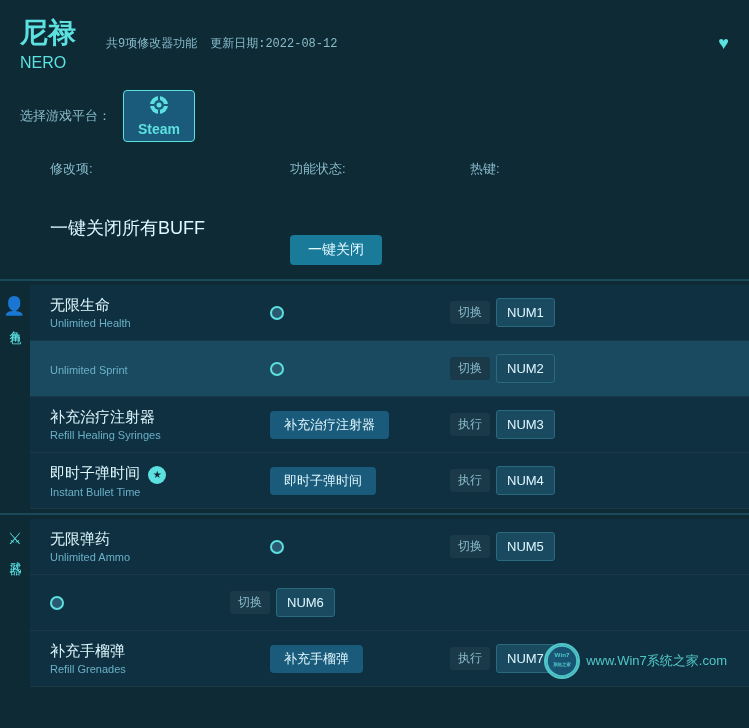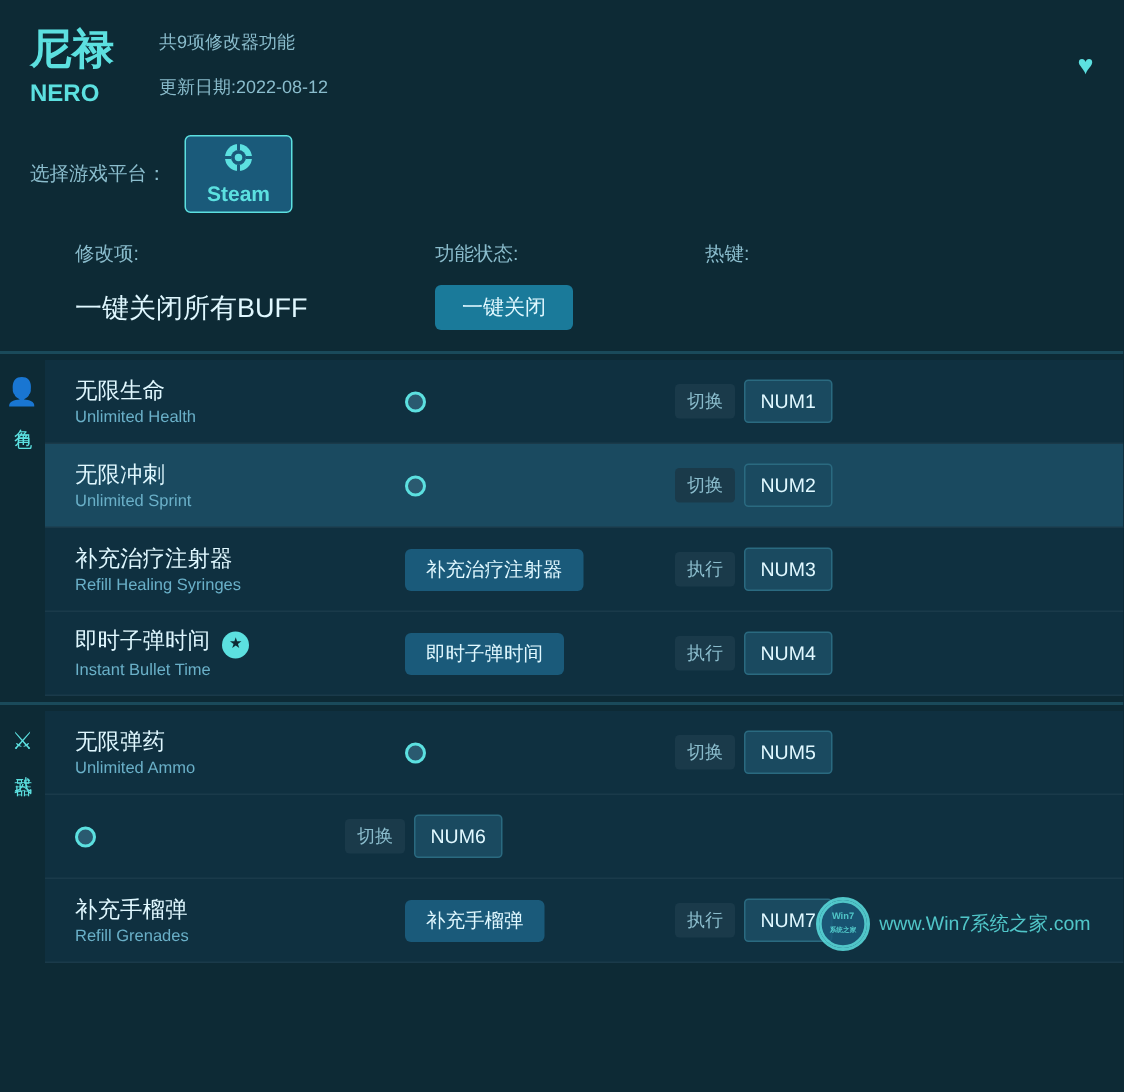--- a/index.html
+++ b/index.html
@@ -27,29 +27,30 @@
       align-items: center;
       gap: 20px;
     }
     .game-title-cn {
       font-size: 28px;
       font-weight: bold;
       color: #5ce0e0;
     }
     .game-title-en {
       font-size: 16px;
-      font-weight: bold;
+      font-weight: normal;
       color: #5ce0e0;
       margin-top: 2px;
     }
     .header-meta {
       display: flex;
-      flex-direction: column;
+      flex-direction: row;
       gap: 13px;
       margin-left: 10px;
+      font-family: Liberation Mono, monospace;
     }
     .mod-count {
       font-size: 12px;
       color: #8abccc;
     }
     .update-date {
       font-size: 12px;
       color: #8abccc;
     }
     .heart-icon {
@@ -105,20 +106,21 @@
     .oneclick-label { flex: 0 0 240px; font-size: 18px; color: #e0f8ff; }
     .oneclick-status { flex: 0 0 180px; }
     .oneclick-btn {
       background: #1a7a9a;
       border: none;
       border-radius: 4px;
       padding: 6px 18px;
       color: #e0f8ff;
       font-size: 14px;
       cursor: pointer;
+      margin-top: 45px;
     }
 
     
     .section-divider {
       height: 2px;
       background: #1a4a5a;
       margin: 4px 0;
     }
 
     
@@ -305,21 +307,20 @@
           <div class="toggle-circle"></div>
         </div>
         <div class="mod-hotkey">
           <span class="hotkey-type">切换</span>
           <span class="hotkey-key">NUM1</span>
         </div>
       </div>
 
       <div class="mod-row highlighted">
         <div class="mod-info">
-          <div class="mod-name-cn">无限冲刺</div>
           <div class="mod-name-en">Unlimited Sprint</div>
         </div>
         <div class="mod-status">
           <div class="toggle-circle"></div>
         </div>
         <div class="mod-hotkey">
           <span class="hotkey-type">切换</span>
           <span class="hotkey-key">NUM2</span>
         </div>
       </div>

